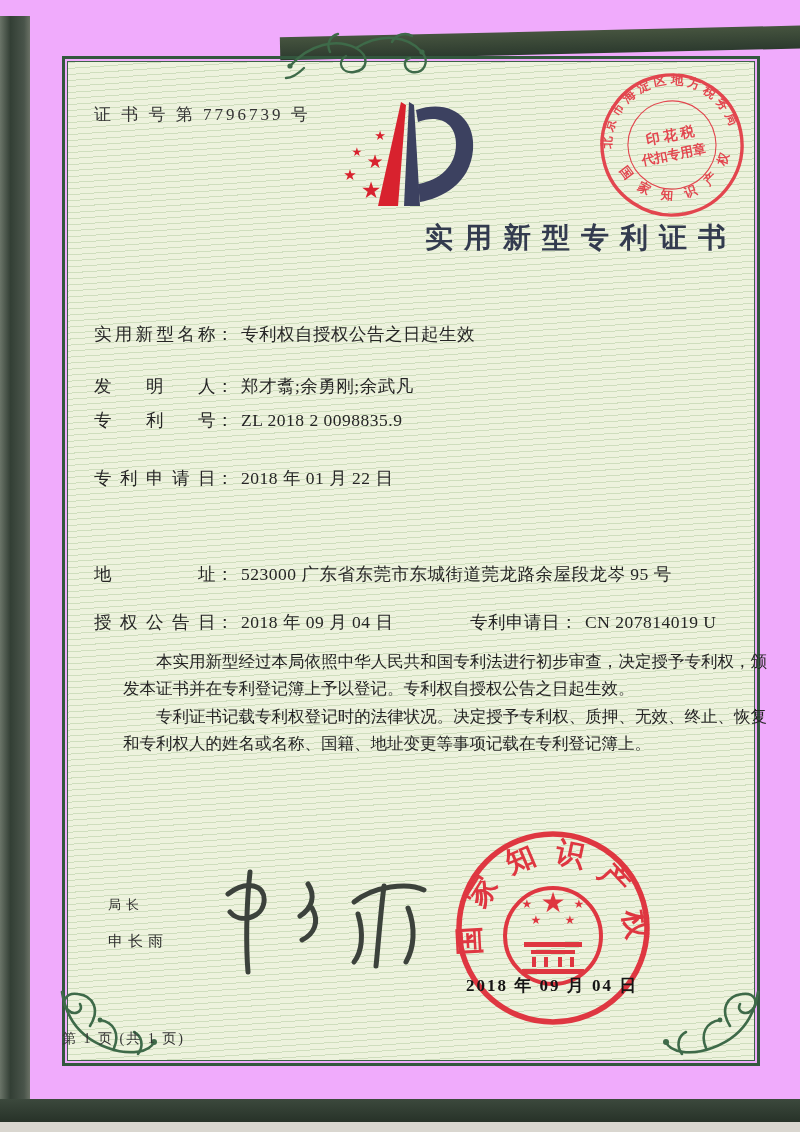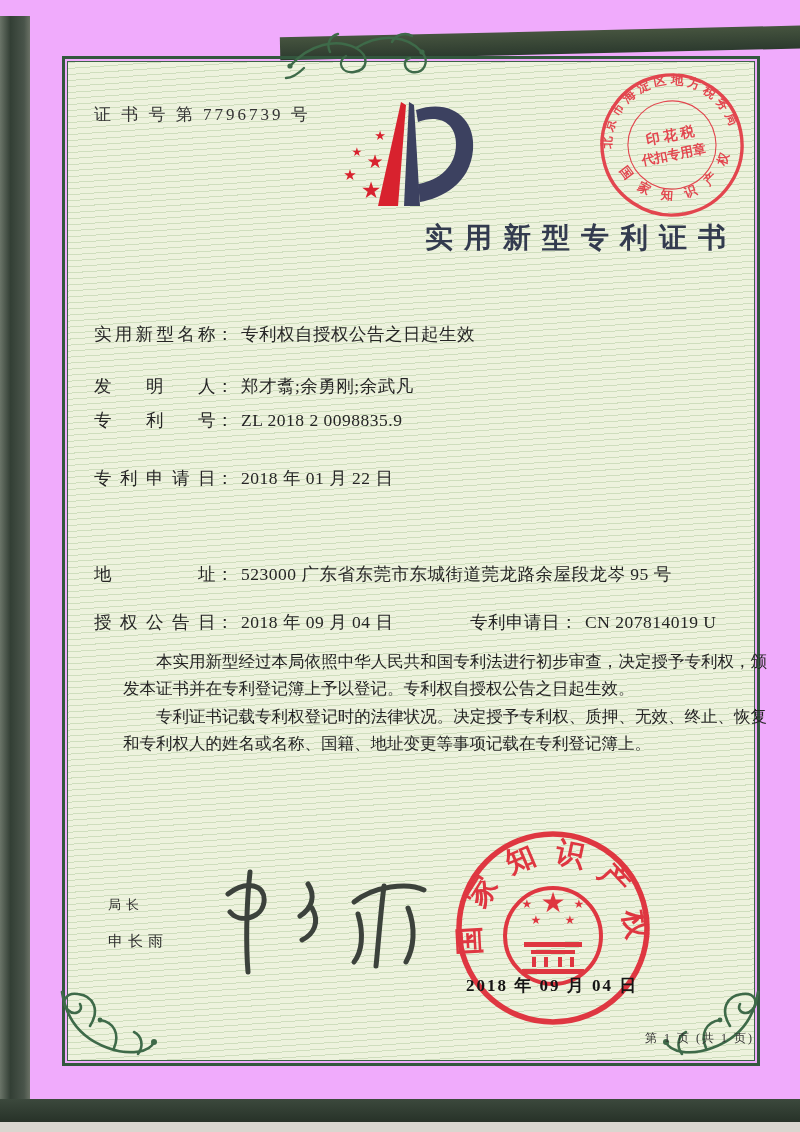--- a/index.html
+++ b/index.html
@@ -36,22 +36,22 @@
   .g2{position:absolute;left:376px;top:0;}
   .paras{position:absolute;left:88px;top:648px;width:644px;font-size:16.5px;
     line-height:1.66;text-align:justify;color:#242424;margin-left:35px;}
   .paras p{margin:0;text-indent:2em;}
   .dir1{position:absolute;left:108px;top:896px;font-size:13px;letter-spacing:5px;color:#2c2c2c;}
   .dir2{position:absolute;left:108px;top:932px;font-size:15px;letter-spacing:5px;color:#2c2c2c;}
   .sig{position:absolute;left:212px;top:858px;width:230px;height:118px;}
   .seal{position:absolute;left:452px;top:828px;width:202px;height:202px;opacity:.93;}
   .seal-date{position:absolute;left:466px;top:974px;font-size:17px;font-weight:bold;
     letter-spacing:2px;color:#151515;z-index:5;}
-  .page-ind{position:absolute;left:62px;top:1030px;width:692px;text-align:right;
-    font-size:12px;letter-spacing:2px;color:#333;}
+  .page-ind{position:absolute;left:62px;top:1030px;width:692px;text-align:left;
+    font-size:14px;letter-spacing:2px;color:#333;}
   .tax-stamp{position:absolute;left:597px;top:70px;width:150px;height:150px;
     transform:rotate(-11deg);opacity:.9;z-index:4;}
   svg text{font-family:"Liberation Serif","DejaVu Serif",serif;}
 </style>
 </head>
 <body>
 
 <div class="page">
 
   <div class="left-bar"></div>

